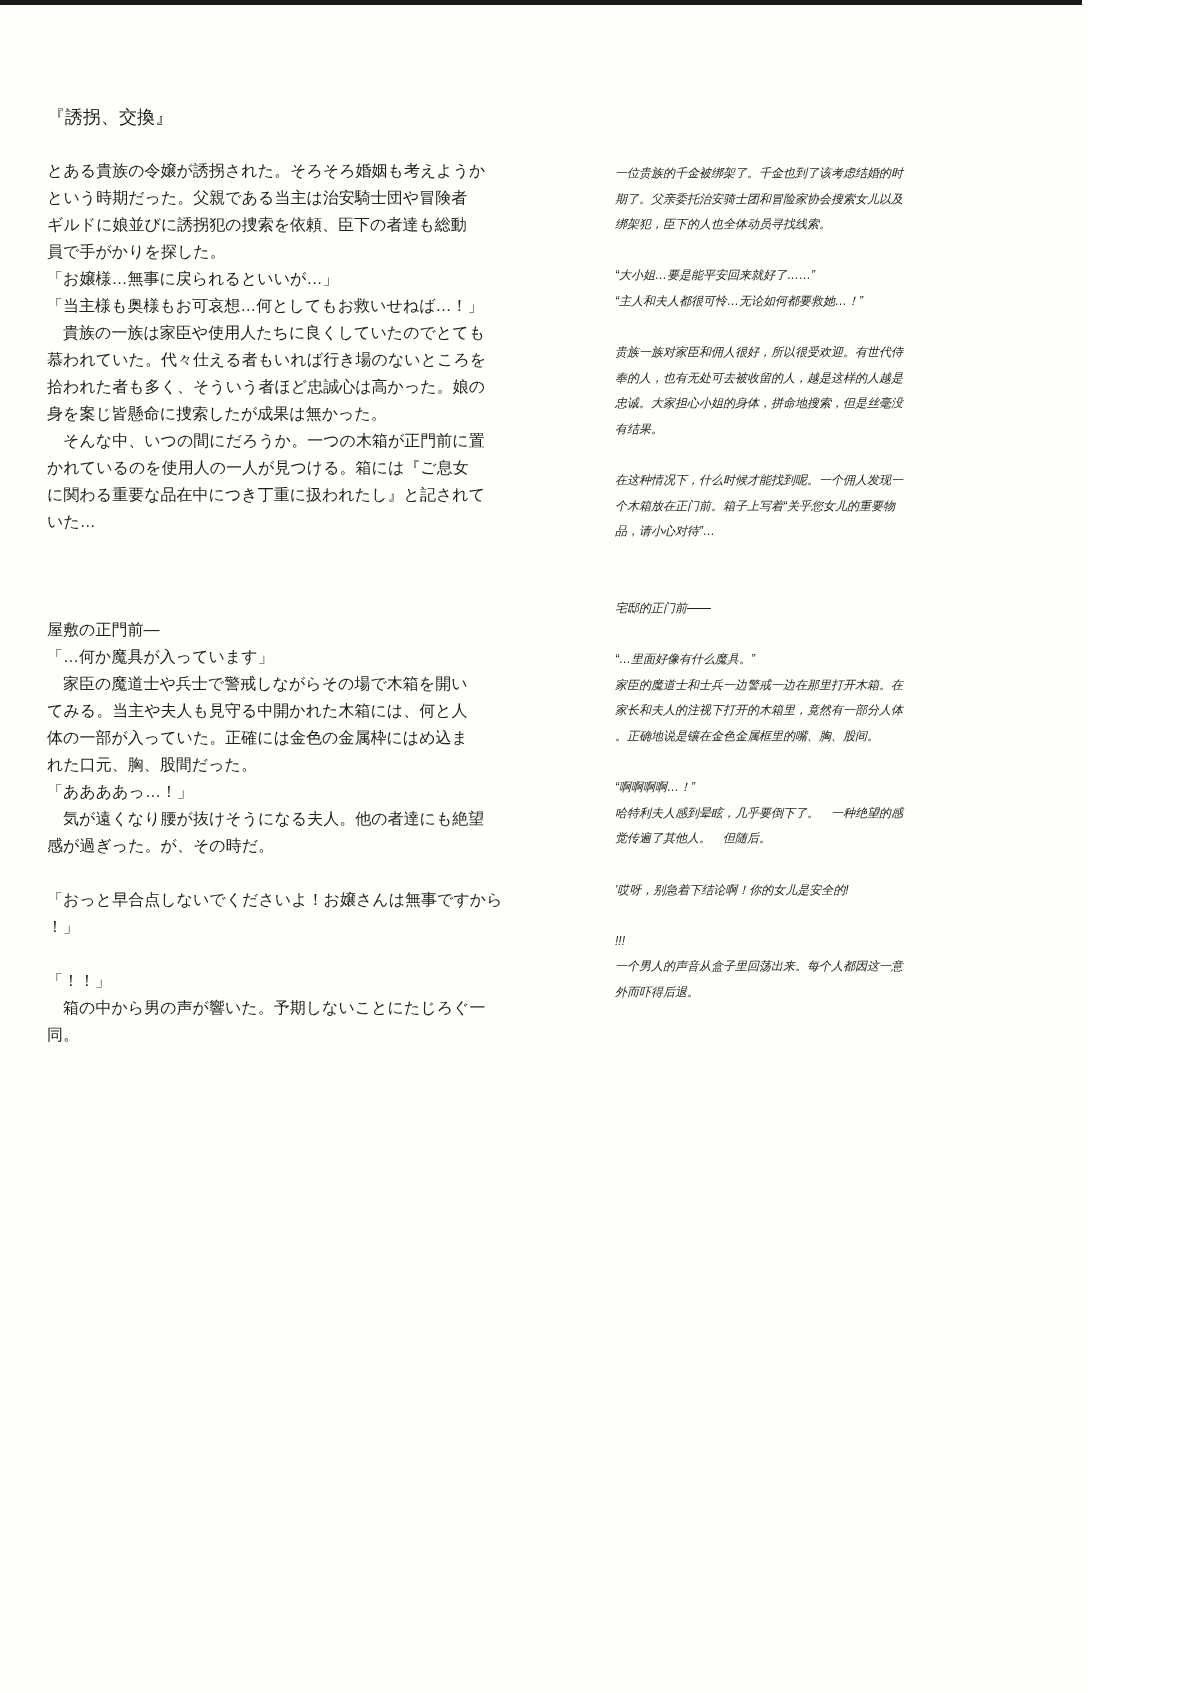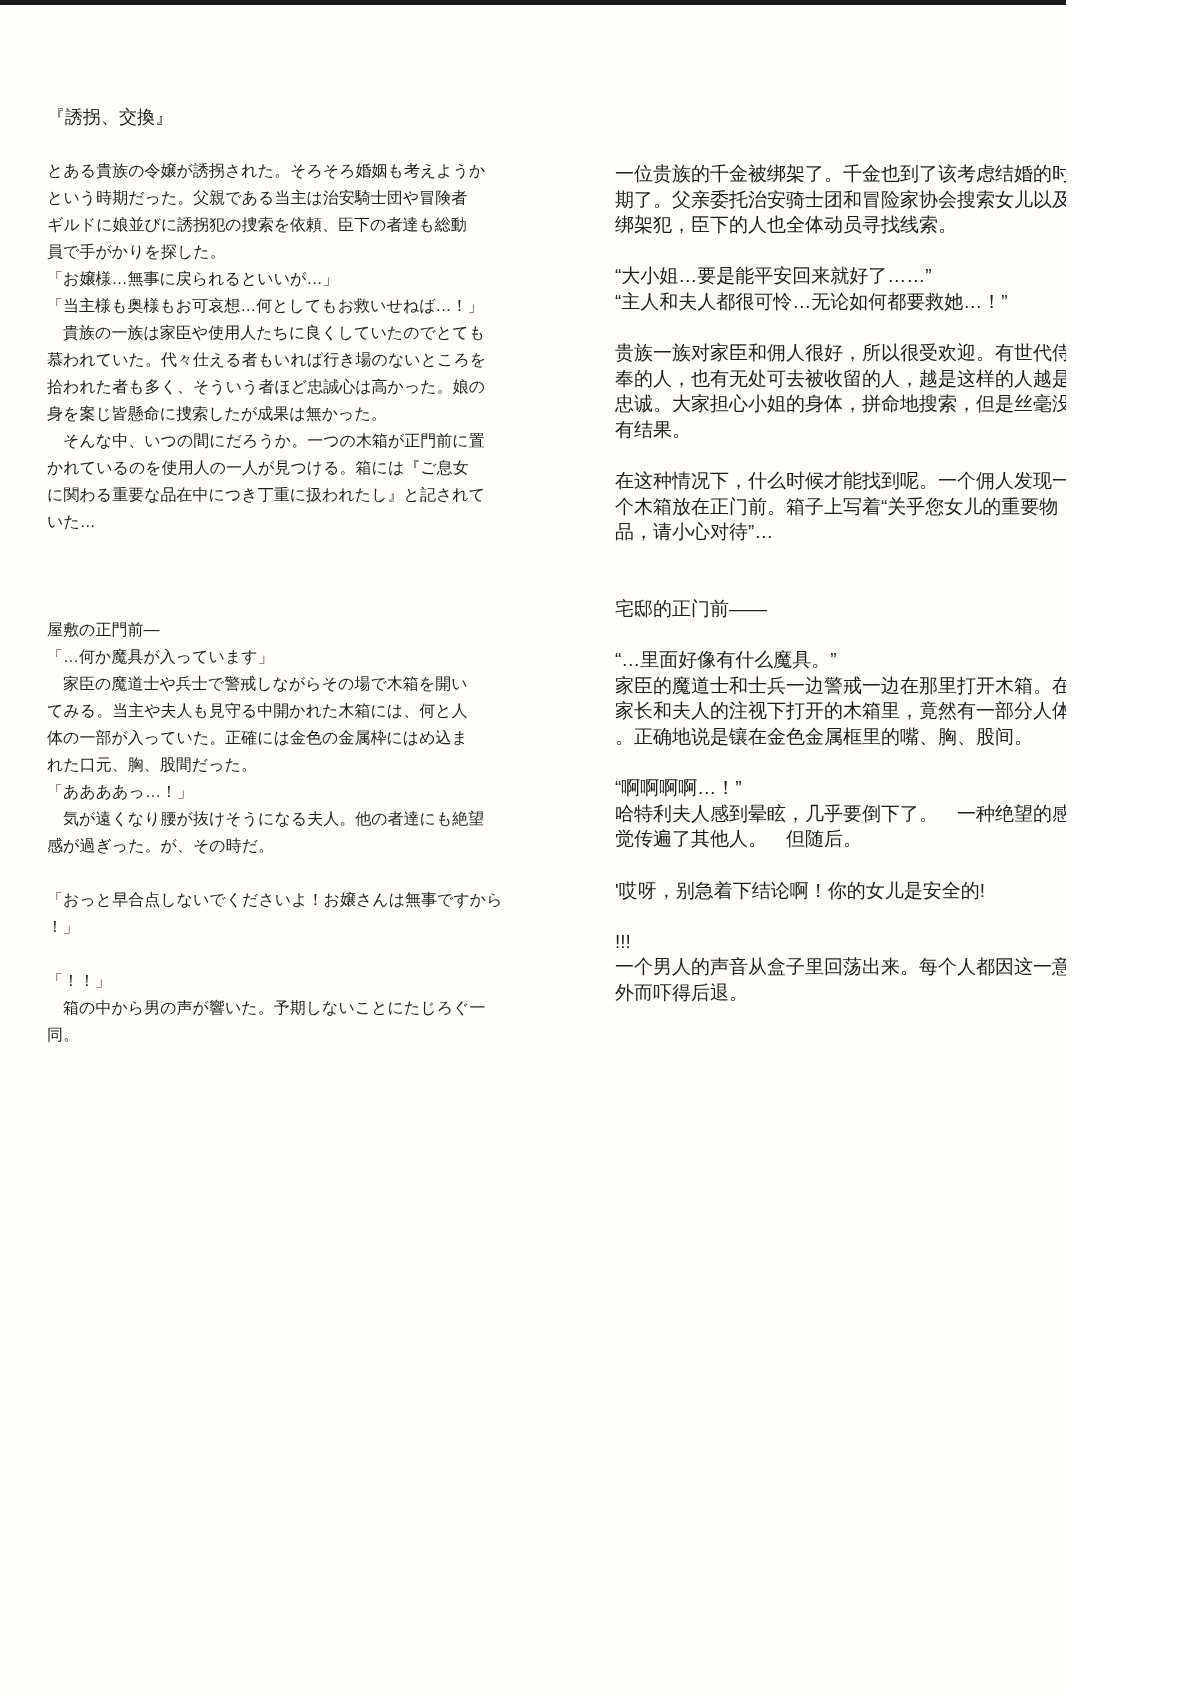--- a/index.html
+++ b/index.html
@@ -7,20 +7,21 @@
     padding: 0;
   }
   .page {
     position: relative;
     width: 1066px;
     height: 1693px;
     background: #fffefa;
     overflow: hidden;
     font-family: "Liberation Sans", "DejaVu Sans", sans-serif;
     color: #1e1e1e;
+    padding-left: 16px;
   }
   .top-bar {
     position: absolute;
     top: 0;
     left: 0;
     width: 100%;
     height: 5px;
     background: #1a1a1a;
   }
   .jp-title {
@@ -38,23 +39,24 @@
     width: 540px;
     font-size: 16px;
     line-height: 27px;
     white-space: pre;
   }
   .zh-body {
     position: absolute;
     left: 615px;
     top: 161px;
     width: 560px;
-    font-size: 19px;
+    font-size: 12px;
     line-height: 25.6px;
     white-space: pre;
+    font-style: italic;
   }
 </style>
 </head>
 <body>
 
 <div class="page">
   <div class="top-bar"></div>
 
   <div class="jp-title">『誘拐、交換』</div>
 

